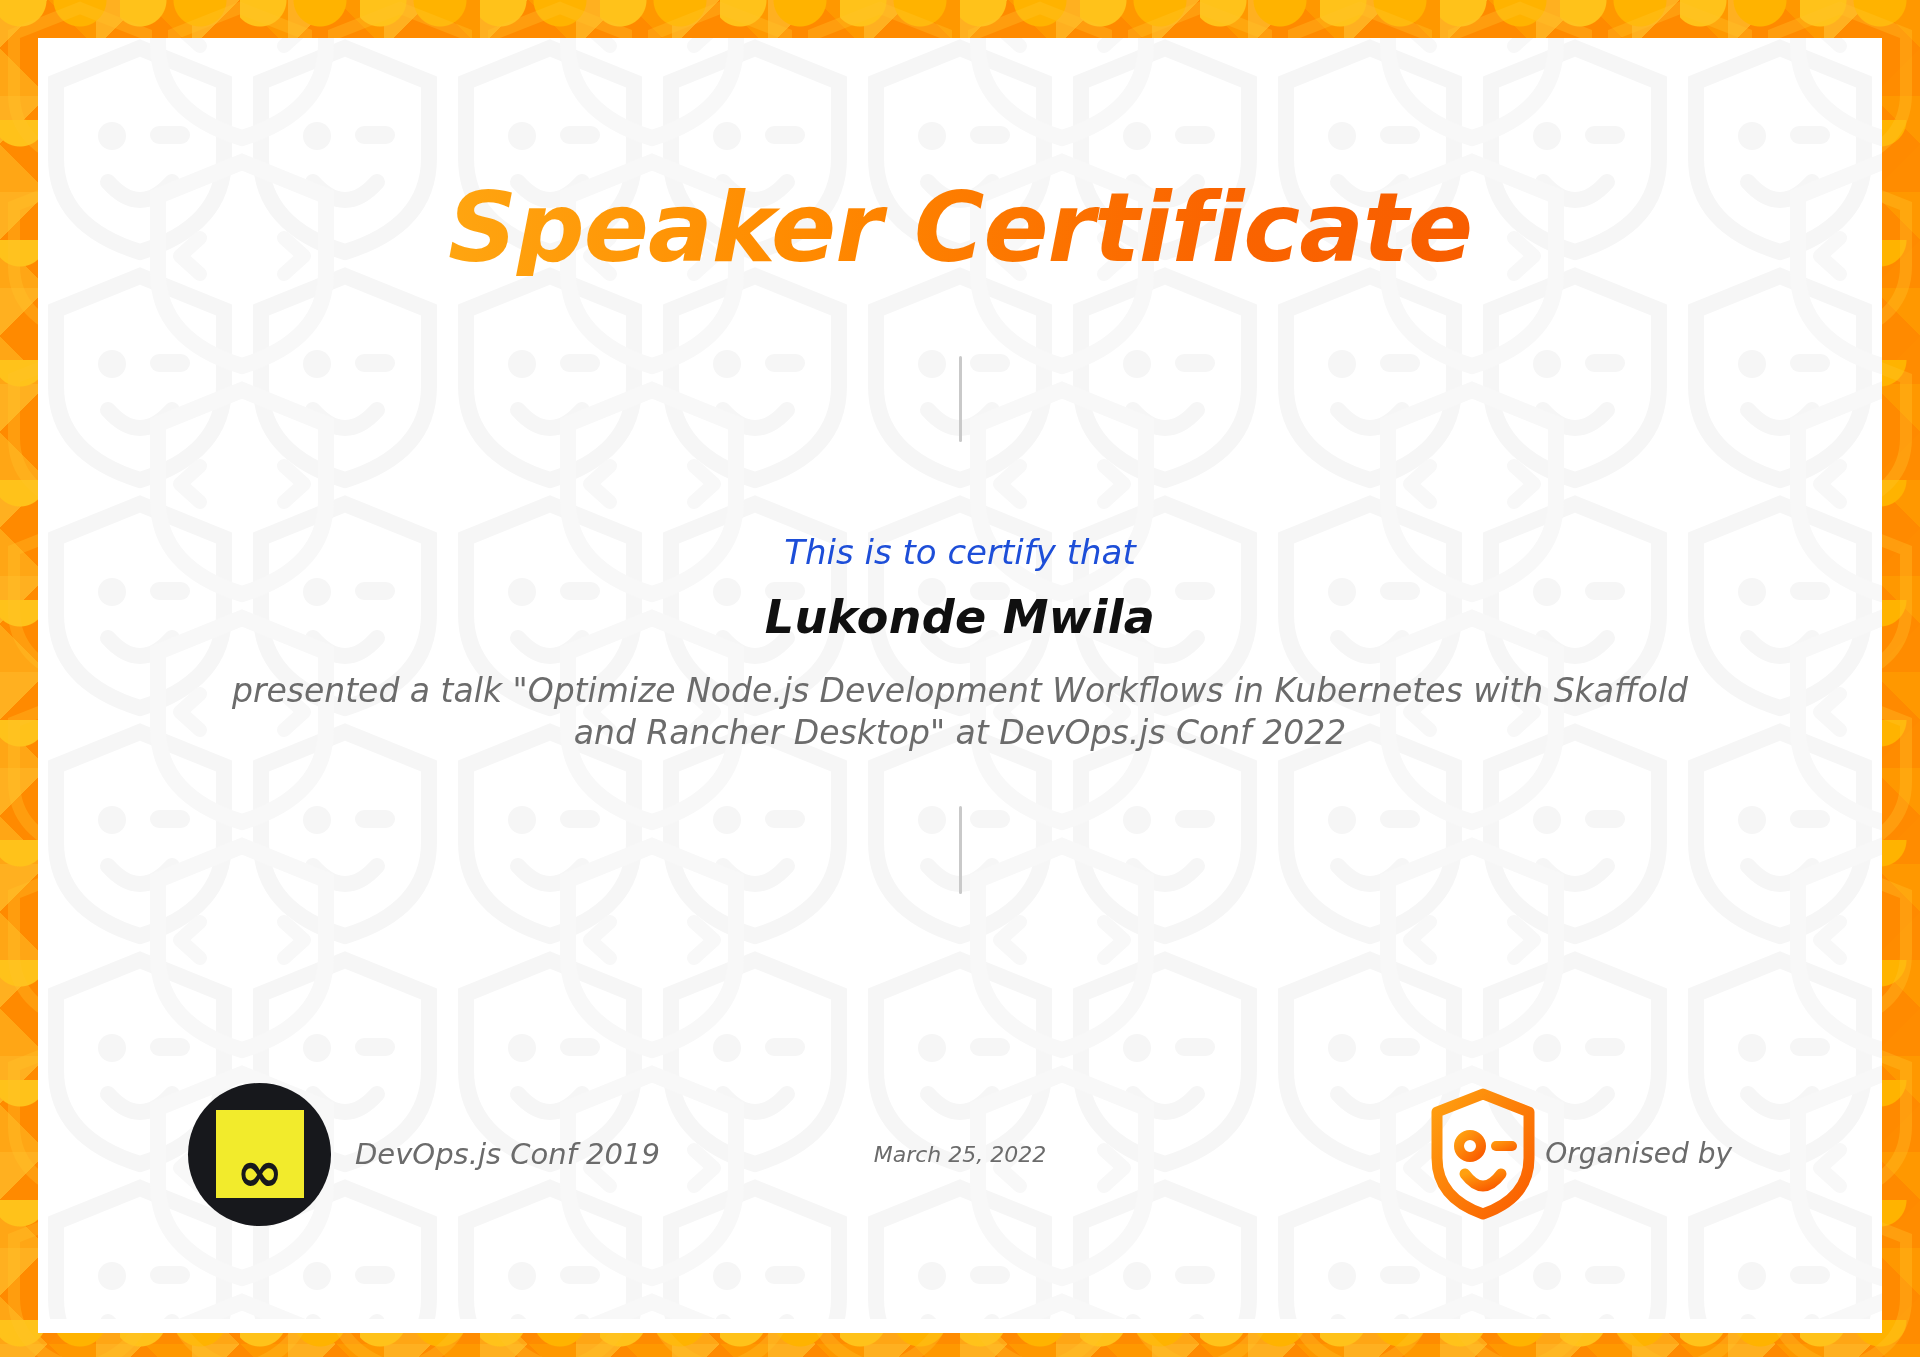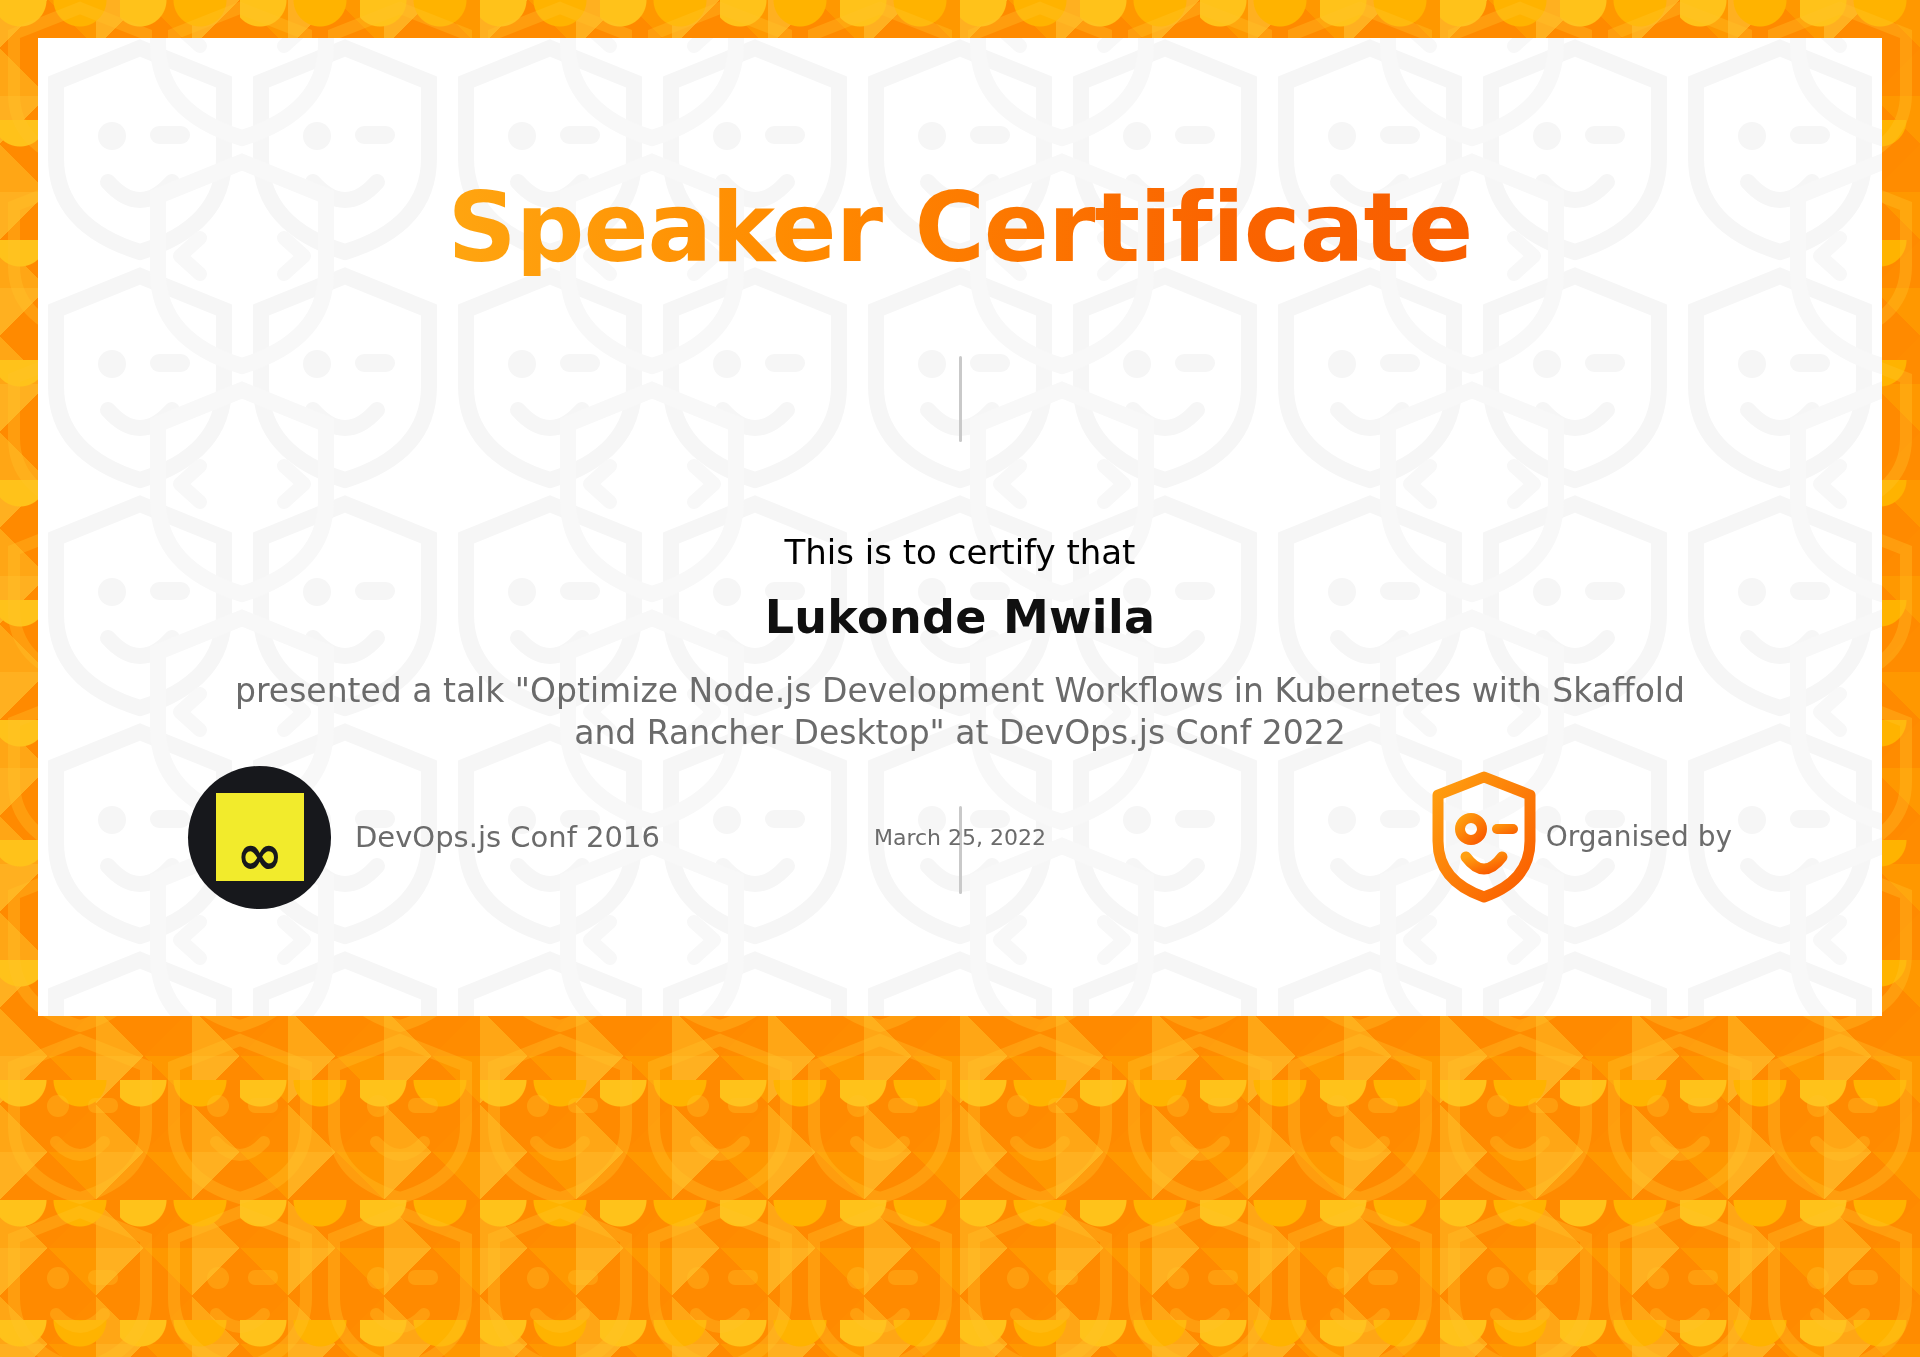--- a/index.html
+++ b/index.html
@@ -45,23 +45,24 @@
     inset: 0;
     opacity: 0.45;
   }
 
   
   .card {
     position: absolute;
     left: 38px;
     top: 38px;
     width: 1844px;
-    height: 978px;
+    height: 1295px;
     background: #FFFFFF;
     overflow: hidden;
+    font-style: italic;
   }
 
   .card-watermark {
     position: absolute;
     inset: 0;
     opacity: 1;
     pointer-events: none;
   }
 
   .card-content {
@@ -99,21 +100,21 @@
   }
   .divider-bottom {
     height: 88px;
     margin-top: 52px;
   }
 
   
   .certify-line {
     margin-top: 90px;
     font-size: 34px;
-    color: #000000;
+    color: #1d4ed8;
     font-weight: normal;
   }
 
   .recipient {
     margin-top: 18px;
     font-size: 46px;
     font-weight: bold;
     color: #101010;
     letter-spacing: 0.3px;
   }
@@ -269,21 +270,21 @@
     </div>
 
     <div class="footer">
 
       <div class="footer-left">
         <div class="devops-logo">
           <div class="devops-square">
             <span class="devops-infinity">∞</span>
           </div>
         </div>
-        <div class="footer-conf-label">DevOps.js Conf 2016</div>
+        <div class="footer-conf-label">DevOps.js Conf 2019</div>
       </div>
 
       <div class="footer-date">March 25, 2022</div>
 
       <div class="footer-right">
         <svg width="112" height="132" viewBox="0 0 112 132" xmlns="http://www.w3.org/2000/svg">
           <defs>
             <linearGradient id="shieldGrad" x1="0" y1="0" x2="1" y2="1">
               <stop offset="0%" stop-color="#FFA010"></stop>
               <stop offset="100%" stop-color="#FA5C00"></stop>

